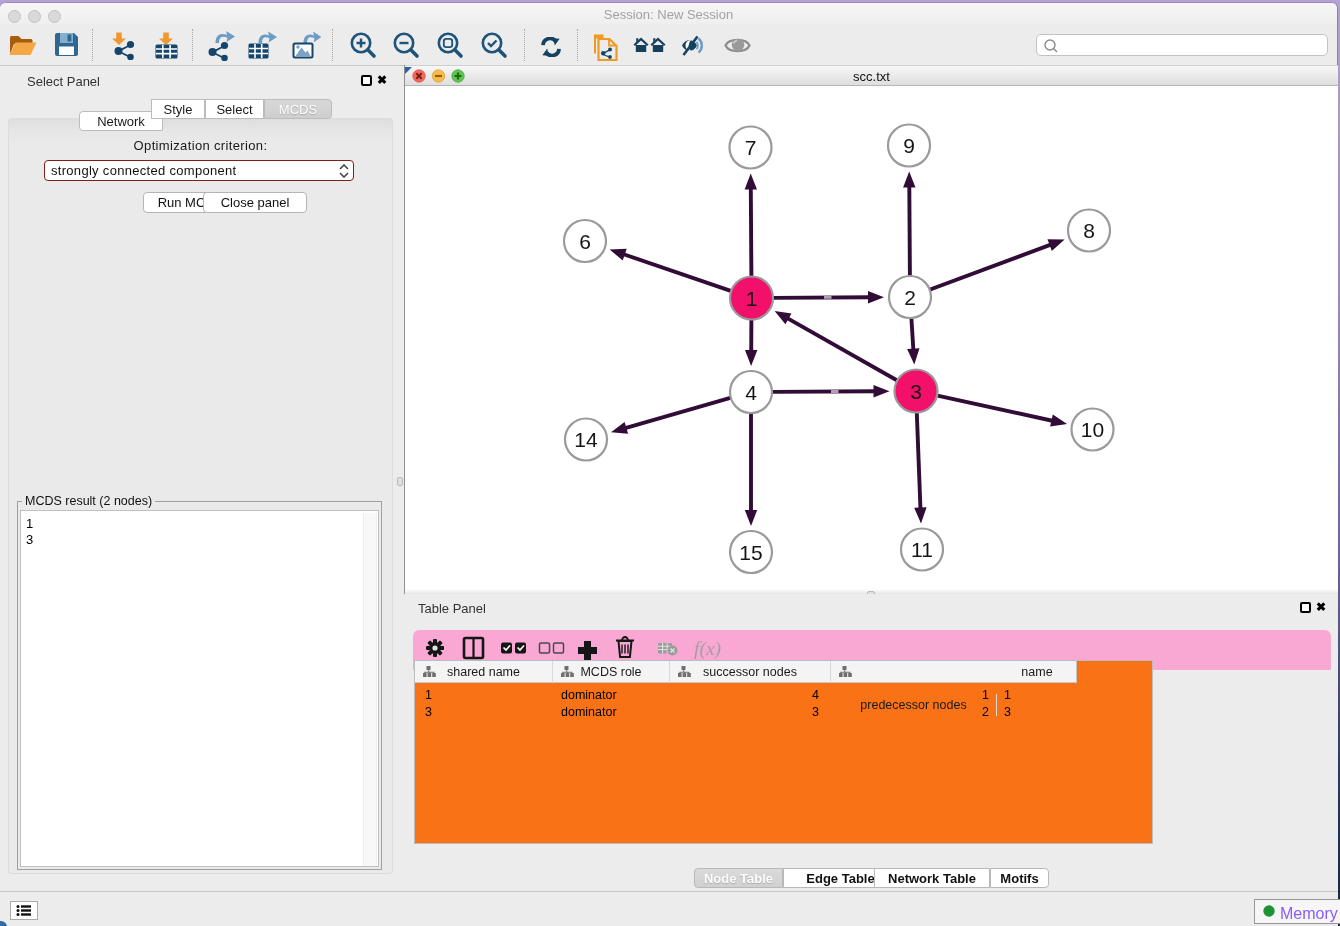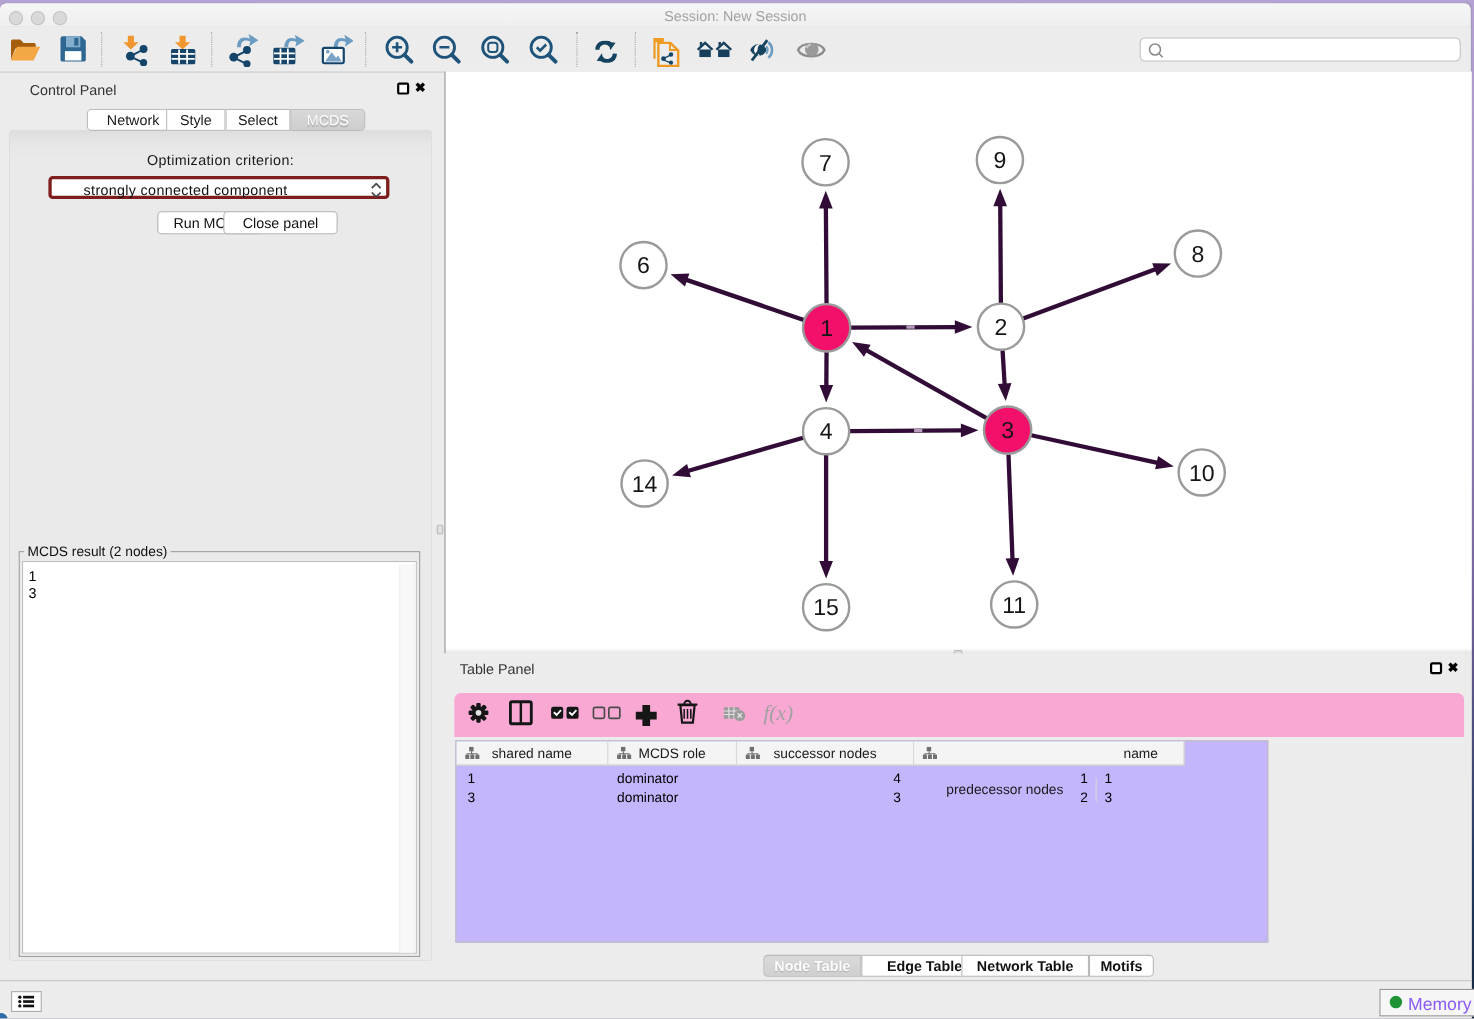--- a/index.html
+++ b/index.html
@@ -15,38 +15,38 @@
 #searchbox{position:absolute;left:1036px;top:10px;width:292px;height:22px;background:#fff;border:1px solid #c2c2c2;border-radius:5px;}
 
 #cpanel{position:absolute;left:0;top:64px;width:401px;height:824px;background:#ececec;}
 #cphead{position:absolute;left:27px;top:7px;font-size:13px;color:#333;}
 .sqbtn{position:absolute;top:8px;width:11px;height:11px;border:2px solid #000;border-radius:2px;background:#fff;}
 .xbtn{position:absolute;top:6px;font-size:12px;font-weight:bold;color:#000;}
 #cptabs{position:absolute;left:79px;top:32px;height:20px;}
 .tab{position:absolute;top:0;height:20px;background:#fff;border:1px solid #bcbcbc;font-size:13px;color:#1a1a1a;text-align:center;line-height:19px;}
 #tabpane{position:absolute;left:8px;top:51px;width:385px;height:756px;background:linear-gradient(#dddddd 0,#e6e6e6 12px,#eaeaea 28px);border-radius:4px;border:1px solid #dcdcdc;border-top:none;}
 #optlabel{position:absolute;left:0;top:71px;width:100%;text-align:center;font-size:13px;letter-spacing:0.35px;color:#1a1a1a;}
-#dropdown{position:absolute;left:44px;top:93px;width:310px;height:21px;background:#fff;border:3px solid #7f1d1d;border-radius:4px;font-size:13px;letter-spacing:0.3px;color:#111;line-height:19px;padding-left:29px;}
+#dropdown{position:absolute;left:44px;top:93px;width:310px;height:21px;background:#fff;border:1px solid #7f1d1d;border-radius:4px;font-size:13px;letter-spacing:0.3px;color:#111;line-height:19px;padding-left:6px;}
 .btn{position:absolute;height:21px;background:#fff;border:1px solid #b5b5b5;border-radius:4px;font-size:13px;color:#111;text-align:center;line-height:19px;}
 #fieldset{position:absolute;left:17px;top:434px;width:365px;height:369px;border:1px solid #a0a0a0;}
 #fslegend{position:absolute;left:4px;top:-8px;background:#eaeaea;padding:0 3px;font-size:12.5px;color:#111;}
 #fswhite{position:absolute;left:2px;top:8px;width:359px;height:357px;background:#fff;border:1px solid #c0c0c0;font-size:13px;color:#000;padding:5px 0 0 5px;line-height:16px;}
 #fsscroll{position:absolute;right:1px;top:2px;width:14px;height:353px;background:#f8f8f8;border-left:1px solid #eeeeee;border-right:1px solid #f0f0f0;}
 
 #iframe{position:absolute;left:404px;top:62px;width:934px;height:529px;background:#fff;border-left:1px solid #909090;}
 #ititle{position:absolute;left:0;top:0;width:100%;height:21px;background:linear-gradient(#f7f7f7,#dedede);border-top:1px solid #cfcfcf;border-bottom:1px solid #b7b7b7;}
 #ititletxt{position:absolute;left:0;top:3px;width:100%;text-align:center;font-size:13px;color:#111;}
 #gsvg{position:absolute;left:0;top:21px;}
 #canvshadow{position:absolute;left:0;bottom:0;width:100%;height:5px;background:linear-gradient(rgba(0,0,0,0),rgba(0,0,0,0.10));}
 .knob{position:absolute;background:#e0e0e0;border:1px solid #b9b9b9;border-radius:2px;}
 
 #tpanel{position:absolute;left:401px;top:591px;width:937px;height:297px;background:#ececec;}
 #tphead{position:absolute;left:17px;top:7px;font-size:13px;color:#333;}
 #ttoolbar{position:absolute;left:12px;top:36px;width:918px;height:40px;background:#f9a8d4;border-radius:6px 6px 0 0;}
-#ttable{position:absolute;left:13px;top:79px;width:739px;height:184px;background:#c4b5fd;border:1px solid #bdbdbd;}
+#ttable{position:absolute;left:13px;top:66px;width:739px;height:184px;background:#f97316;border:1px solid #bdbdbd;}
 #thead{position:absolute;left:0;top:0;width:662px;height:22px;background:#f4f4f4;border-bottom:1px solid #c6c6c6;border-right:1px solid #c6c6c6;}
 .th{position:absolute;top:0;height:22px;border-right:1px solid #d8d8d8;font-size:12.5px;color:#1a1a1a;text-align:center;line-height:22px;}
 .td{position:absolute;font-size:12.5px;color:#000;height:17px;line-height:17px;}
 #btabs{position:absolute;left:293px;top:274px;height:20px;}
 .btab{position:absolute;top:0;height:20px;background:#fff;border:1px solid #b9b9b9;font-size:13px;font-weight:bold;color:#111;text-align:center;line-height:19px;}
 
 #statusbar{position:absolute;left:0;top:888px;width:1338px;height:36px;background:#ececec;border-top:1px solid #c6c6c6;}
 #listbtn{position:absolute;left:10px;top:9px;width:28px;height:19px;background:#fdfdfd;border:1px solid #ababab;}
 #membtn{position:absolute;left:1254px;top:7px;width:92px;height:25px;background:#f6f6f6;border:1px solid #979797;font-size:16px;color:#8b5cf6;}
 </style></head>
@@ -174,45 +174,59 @@
       <path d="M9.5 7.5 A 4.5 4.5 0 0 1 13 4.5" fill="none" stroke="#c9c9c9" stroke-width="1.8"></path>
     </svg>
     <div id="searchbox">
         <svg width="18" height="18" style="position:absolute;left:5px;top:2px">
           <circle cx="8" cy="8" r="5" fill="none" stroke="#8a8a8a" stroke-width="1.4"></circle>
           <line x1="11.6" y1="11.6" x2="15" y2="15" stroke="#8a8a8a" stroke-width="1.4"></line>
         </svg>
       </div>
   </div>
   <div id="cpanel">
-    <div id="cphead">Control Panel</div>
+    <div id="cphead">Select Panel</div>
     <div class="sqbtn" style="left:361px;"></div>
     <div class="xbtn" style="left:377px;">✖</div>
     <div id="tabpane"></div>
     <div id="cptabs">
-      <div class="tab" style="left:0;width:84px;border-radius:4px 0 0 4px;">Network</div>
+      <div class="tab" style="left:0;width:84px;border-radius:4px 0 0 4px;margin-top:12px;">Network</div>
       <div class="tab" style="left:72px;width:54px;">Style</div>
       <div class="tab" style="left:126px;width:59px;">Select</div>
       <div class="tab" style="left:185px;width:68px;border-radius:0 4px 4px 0;background:linear-gradient(#d8d8d8,#cecece);color:#fdfdfd;text-shadow:0 1px 1px #aaa;">MCDS</div>
     </div>
     <div id="optlabel">Optimization criterion:</div>
     <div id="dropdown">strongly connected component
       <svg width="12" height="14" style="position:absolute;right:3px;top:3px">
           <path d="M2 5 L6 1 L10 5" fill="none" stroke="#444" stroke-width="1.6"></path>
           <path d="M2 9 L6 13 L10 9" fill="none" stroke="#444" stroke-width="1.6"></path>
         </svg>
     </div>
     <div class="btn" style="left:95px;top:125px;width:95px;margin-left:48px;">Run MCDS</div>
     <div class="btn" style="left:203px;top:125px;width:104px;">Close panel</div>
     <div id="fieldset">
       <div id="fslegend">MCDS result (2 nodes)</div>
       <div id="fswhite">1<br>3<div id="fsscroll"></div></div>
     </div>
   </div>
   <div id="iframe">
+    <div id="ititle">
+      <svg width="70" height="15" style="position:absolute;left:7px;top:3px">
+        <circle cx="7" cy="7" r="6.2" fill="#ee6a5f" stroke="#d95348" stroke-width="0.8"></circle>
+        <path d="M4.3 4.3 L9.7 9.7 M9.7 4.3 L4.3 9.7" stroke="#7e1a10" stroke-width="2"></path>
+        <circle cx="26.5" cy="7" r="6.2" fill="#f5bd4f" stroke="#dfa137" stroke-width="0.8"></circle>
+        <path d="M23 7 L30 7" stroke="#985f00" stroke-width="2.2"></path>
+        <circle cx="46" cy="7" r="6.2" fill="#61c555" stroke="#48a33c" stroke-width="0.8"></circle>
+        <path d="M42.5 7 L49.5 7 M46 3.5 L46 10.5" stroke="#1d6a10" stroke-width="2.2"></path>
+      </svg>
+      <div id="ititletxt">scc.txt</div>
+        <svg width="8" height="8" style="position:absolute;left:0;top:1px">
+          <path d="M0 0 H7 L0 7 Z" fill="#2b5fad"></path>
+        </svg>
+    </div>
     <svg id="gsvg" width="932" height="507" viewBox="0 0 932 507">
       <g stroke="#310c36" stroke-width="3.9">
       <line x1="346.4" y1="190.0" x2="345.8" y2="101.5"></line>
       <line x1="325.7" y1="204.9" x2="217.8" y2="168.0"></line>
       <line x1="368.5" y1="211.9" x2="465.0" y2="211.3"></line>
       <line x1="346.4" y1="234.0" x2="346.2" y2="266.0"></line>
       <line x1="504.9" y1="189.5" x2="504.3" y2="99.5"></line>
       <line x1="525.2" y1="203.5" x2="646.5" y2="158.4"></line>
       <line x1="506.4" y1="232.5" x2="508.4" y2="264.6"></line>
       <line x1="491.8" y1="294.2" x2="381.8" y2="231.9"></line>

